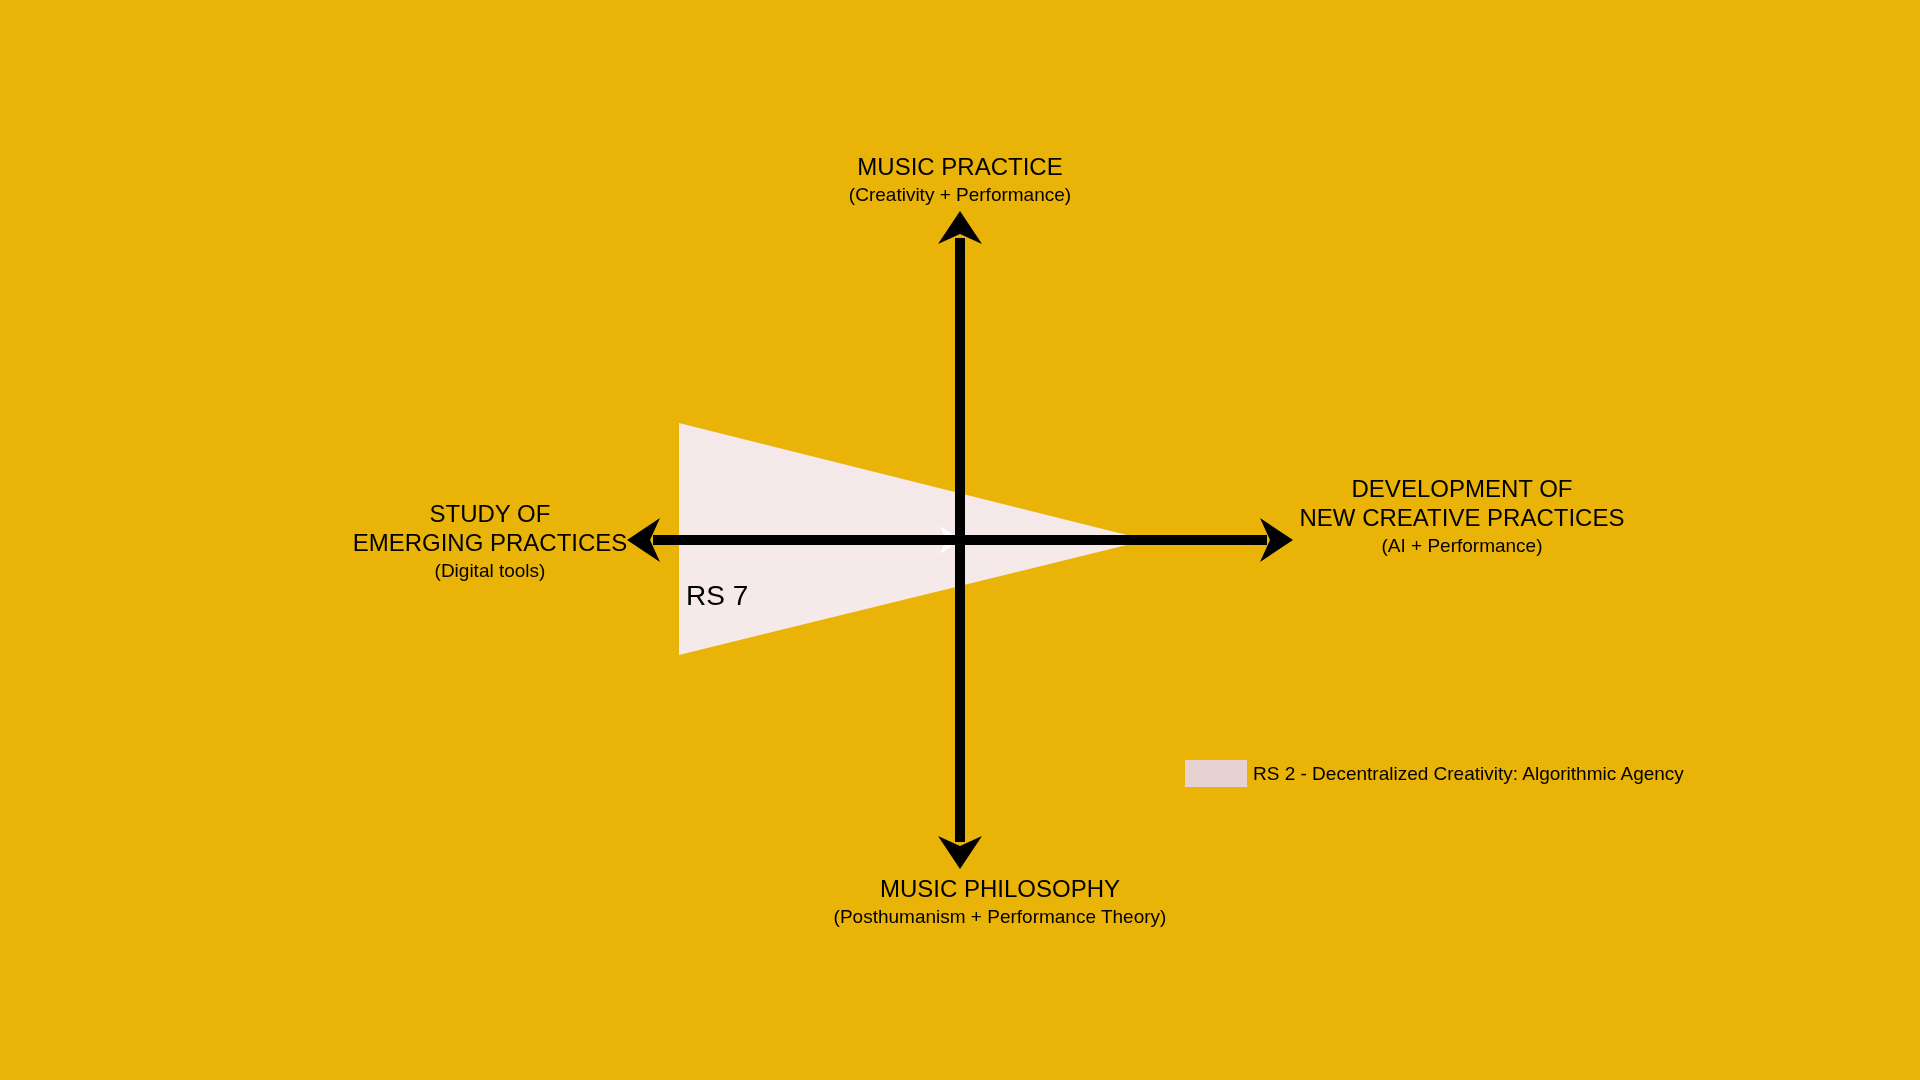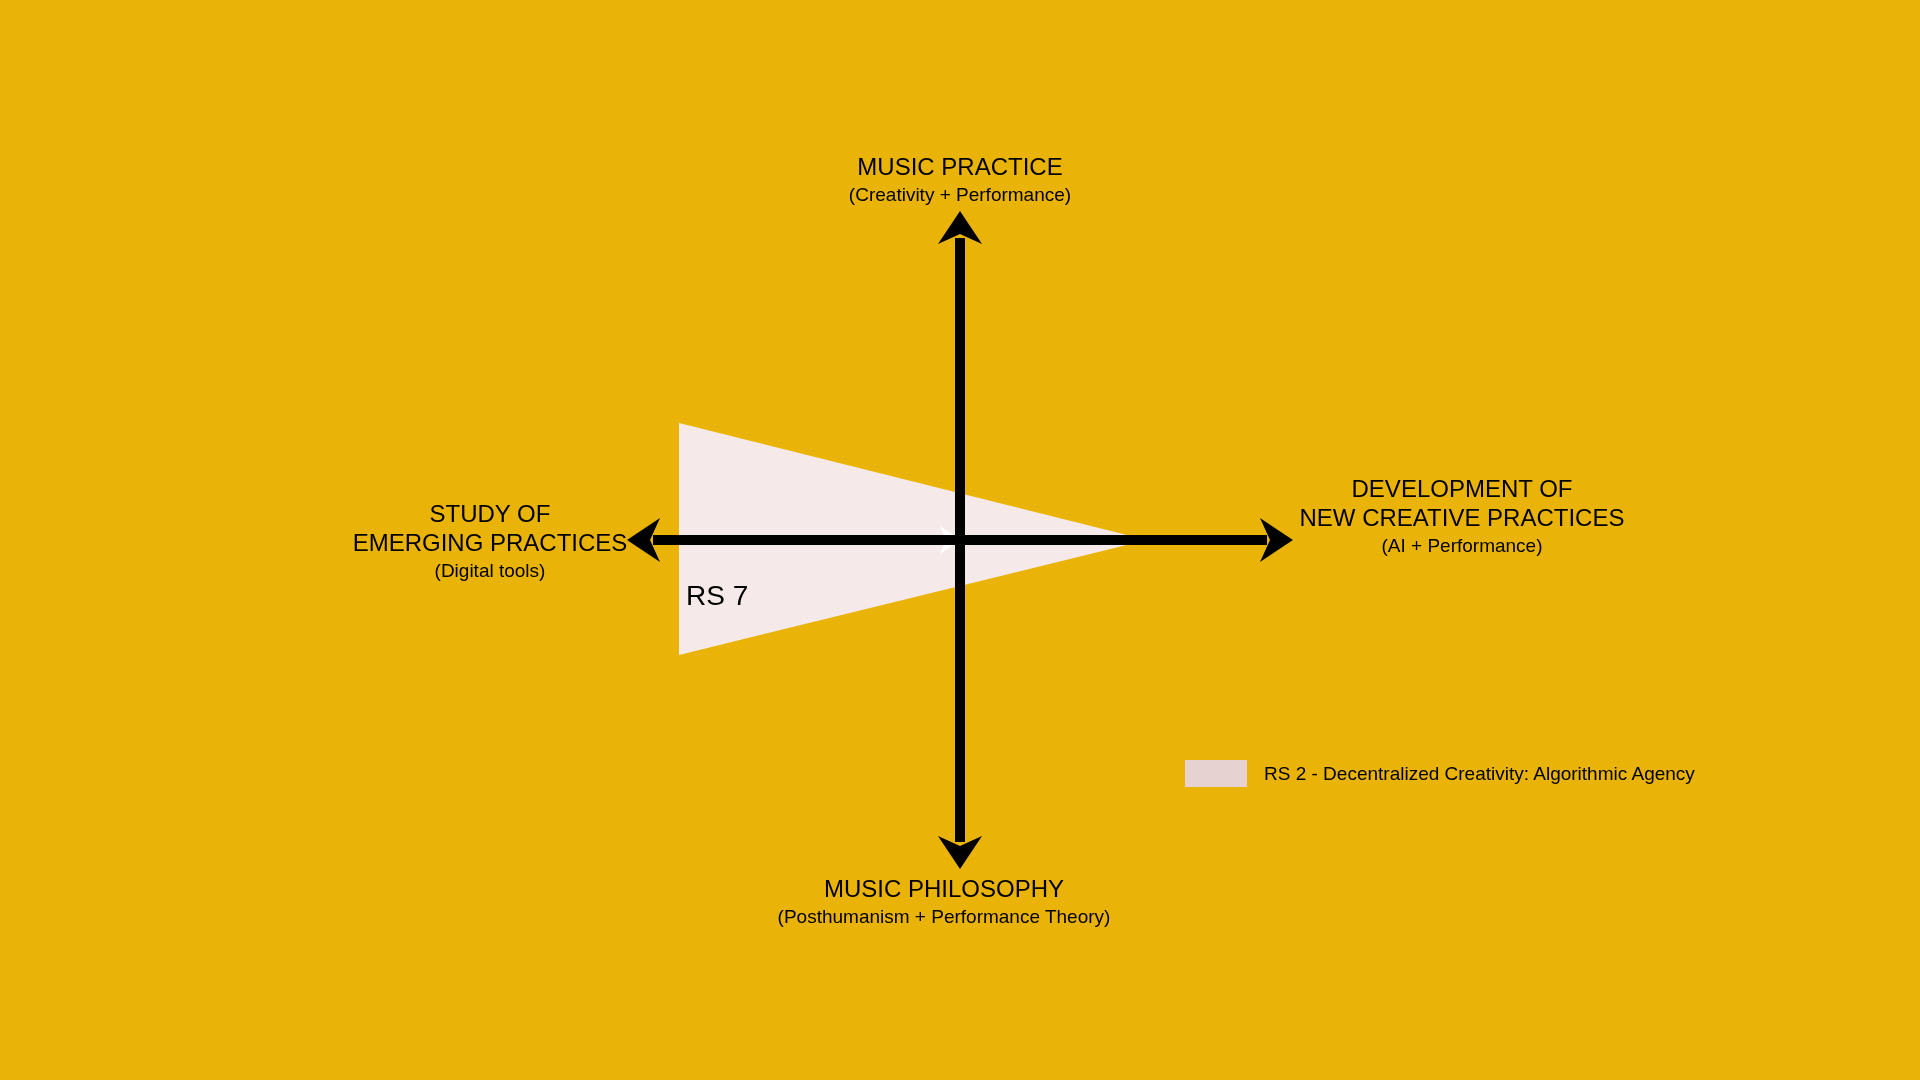--- a/index.html
+++ b/index.html
@@ -31,21 +31,21 @@
     font-size: 28px;
     line-height: 32px;
     color: #000000;
   }
   .legend {
     position: absolute;
     left: 1185px;
     top: 760px;
     display: flex;
     align-items: center;
-    gap: 17px;
+    gap: 6px;
   }
   .legend .legend-text {
     font-size: 19px;
     line-height: 27px;
     color: #000000;
     white-space: nowrap;
   }
 </style>
 </head>
 <body>
@@ -65,21 +65,21 @@
     <polygon points="960,869 938,836 960,846 982,836" fill="#000000"></polygon>
     <polygon points="627,540 660,518 650,540 660,562" fill="#000000"></polygon>
     <polygon points="1293,540 1260,518 1270,540 1260,562" fill="#000000"></polygon>
   </svg>
 
   <div class="axis-label center-x" style="left:960px; top:152px;">
     <div class="title">MUSIC PRACTICE</div>
     <div class="sub">(Creativity + Performance)</div>
   </div>
 
-  <div class="axis-label center-x" style="left:944px; top:874px;">
+  <div class="axis-label center-x" style="left:1000px; top:874px;">
     <div class="title">MUSIC PHILOSOPHY</div>
     <div class="sub">(Posthumanism + Performance Theory)</div>
   </div>
 
   <div class="axis-label center-xy" style="left:490px; top:541px;">
     <div class="title">STUDY OF</div>
     <div class="title">EMERGING PRACTICES</div>
     <div class="sub">(Digital tools)</div>
   </div>
 

